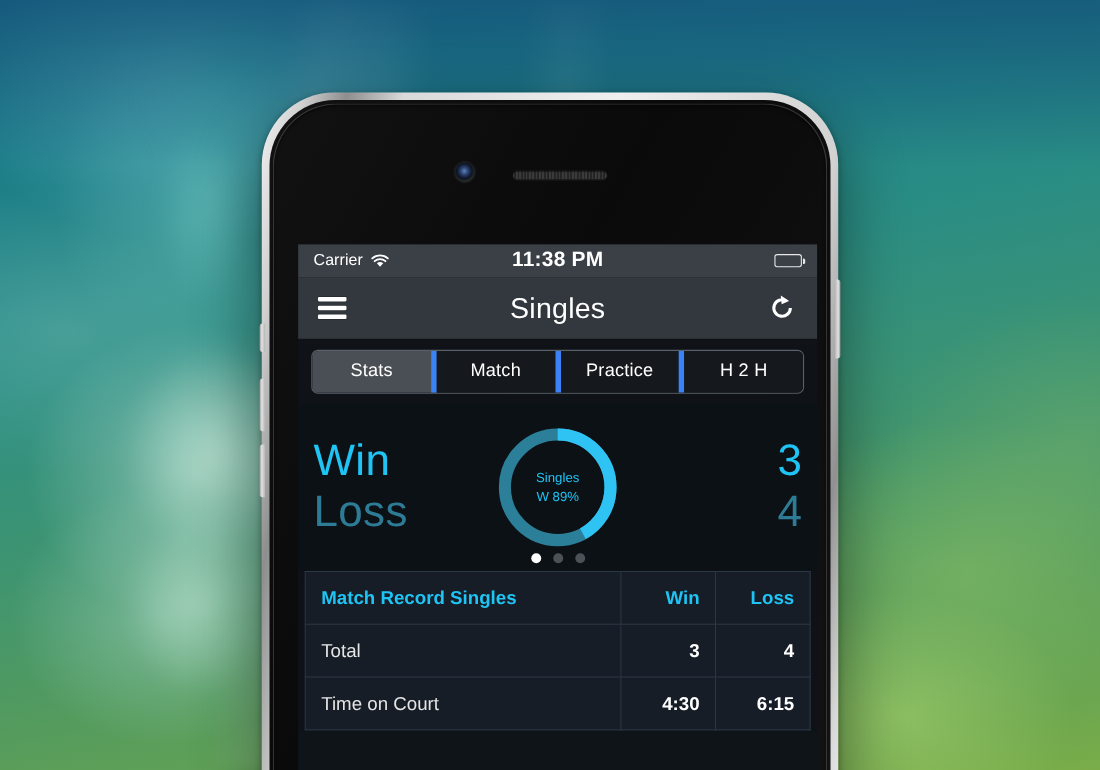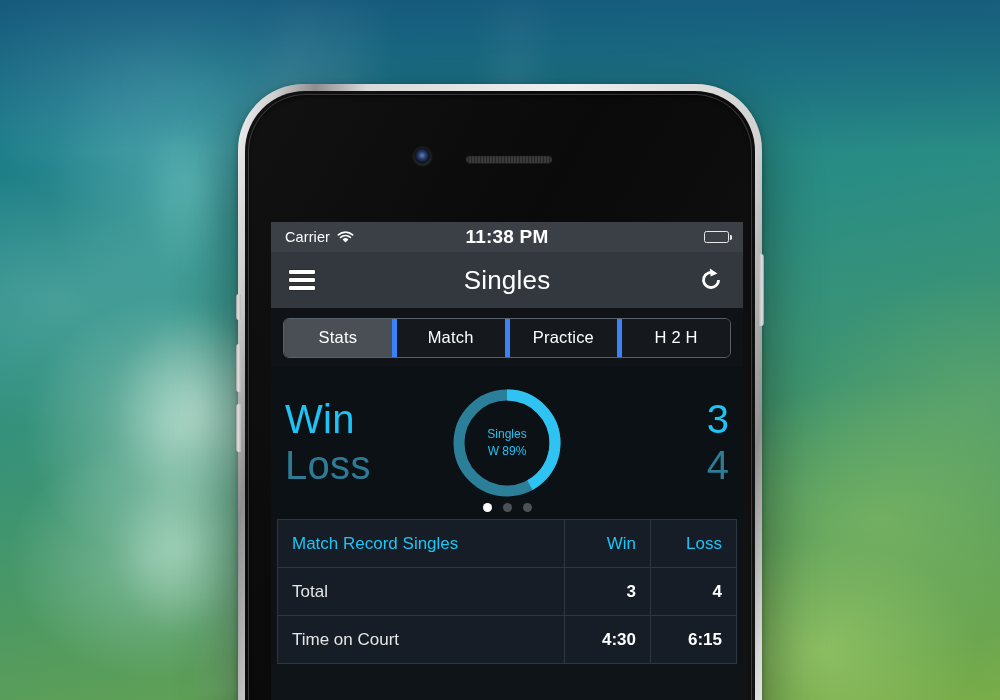--- a/index.html
+++ b/index.html
@@ -204,21 +204,21 @@
     color:#e8a62b; font-size:18px; font-weight:bold; letter-spacing:0.3px; cursor:pointer;
   }
 
   
   #table-wrap { background:#0e1217; padding:0 6px; }
   table { width:100%; border-collapse:collapse; table-layout:fixed; }
   th, td {
     border:1px solid #2c3744; padding:0 14px; height:48px;
     font-size:17px; background:#161d26;
   }
-  thead th { color:#1fc4f4; font-weight:normal; font-size:17px; }
+  thead th { color:#1fc4f4; font-weight:bold; font-size:17px; }
   th.col-label { text-align:left; }
   th.col-num { text-align:right; width:86px; }
   td.cell-label { color:#e5e5e5; text-align:left; font-weight:normal; }
   td.cell-num { color:#ffffff; text-align:right; font-weight:bold; }
 </style>
 </head>
 <body>
 
 <div id="bg"></div>
 <div id="bg-streaks"></div>

